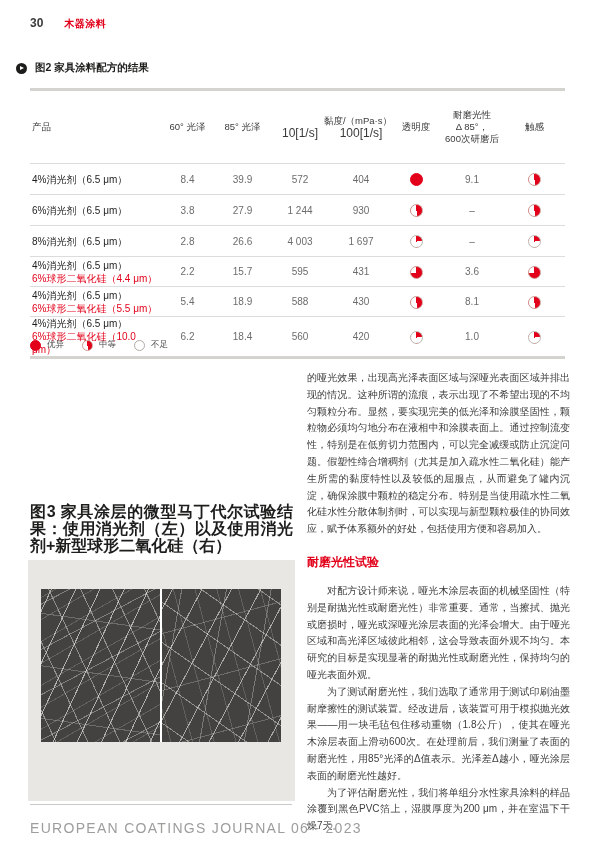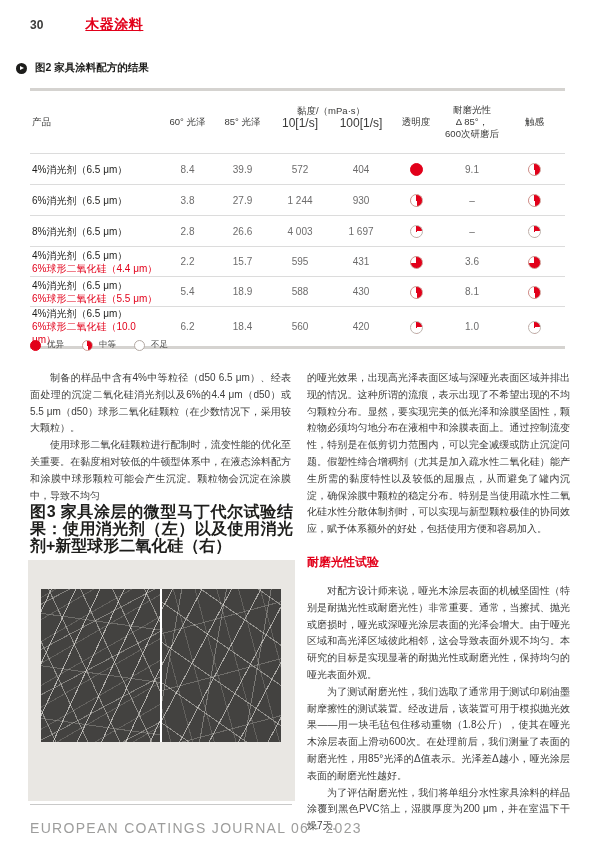--- a/index.html
+++ b/index.html
@@ -1,39 +1,39 @@
 <!DOCTYPE html>
 <html><head>
 <meta charset="utf-8">
 <style>
   * { margin:0; padding:0; box-sizing:border-box; }
   html,body { background:#ffffff; }
   body { font-family:"Liberation Sans","DejaVu Sans",sans-serif; color:#1d1d1b; }
   .page { position:relative; width:600px; height:849px; background:#ffffff; overflow:hidden; }
 
   
-  .masthead { position:absolute; left:30px; top:16px; display:flex; gap:42px; align-items:baseline; }
+  .masthead { position:absolute; left:30px; top:16px; display:flex; gap:21px; align-items:baseline; }
   .page-num { font-size:12px; font-weight:bold; color:#3a3a39; }
-  .section-title { font-size:14px; font-weight:bold; color:#e2001a; letter-spacing:0.5px;text-decoration:underline; }
+  .section-title { font-size:10px; font-weight:bold; color:#e2001a; letter-spacing:0.5px; }
 
   
   .fig2-row { position:absolute; left:16px; top:61px; display:flex; align-items:center; gap:8px; }
   .marker-circle { width:11px; height:11px; border-radius:50%; background:#1d1d1b; position:relative; flex:0 0 auto; }
   .marker-circle::after { content:""; position:absolute; left:4px; top:3px; width:0; height:0;
        border-left:4px solid #ffffff; border-top:2.5px solid transparent; border-bottom:2.5px solid transparent; }
   .fig2-label { font-size:10.5px; font-weight:bold; color:#1d1d1b; }
 
   
   .tbl-wrap { position:absolute; left:30px; top:88px; width:535px; border-top:3.5px solid #d5d3d0; }
   table { border-collapse:collapse; width:535px; table-layout:fixed; }
   col.c1{width:130px} col.c2{width:55px} col.c3{width:55px} col.c4{width:60px}
   col.c5{width:62px} col.c6{width:48px} col.c7{width:64px} col.c8{width:61px}
   th, td { font-weight:normal; text-align:center; vertical-align:middle; padding:0; }
   thead th { font-size:9.5px; color:#3a3a39; line-height:12px; }
-  thead .th-top { padding-top:14px; }
+  thead .th-top { padding-top:24px;text-align:right; }
   thead .th-sub th { padding-bottom:24px; font-size:12px; color:#3a3a39; }
   th.left, td.left { text-align:left; padding-left:2px; }
   tbody tr { border-top:1px solid #dcdcdc; }
   tbody tr.r1, tbody tr.r2, tbody tr.r3 { height:31px; }
   tbody tr.r4, tbody tr.r5, tbody tr.r6 { height:30px; }
   tbody { border-bottom:3.5px solid #d5d3d0; }
   td.num { font-size:10px; color:#6d6c6c; }
   .prod1 { font-size:10px; color:#1d1d1b; line-height:13px; }
   .prod2 { font-size:10px; color:#e2001a; line-height:13px; }
 
@@ -217,24 +217,20 @@
     <div class="legend-item">
       <span class="pie small pie-half"></span>
       <span class="legend-label">中等</span>
     </div>
     <div class="legend-item">
       <span class="pie small pie-empty"></span>
       <span class="legend-label">不足</span>
     </div>
   </div>
 
-  <div class="col-left">
-    <p class="body-p indent">制备的样品中含有4%中等粒径（d50 6.5 μm）、经表面处理的沉淀二氧化硅消光剂以及6%的4.4 μm（d50）或5.5 μm（d50）球形二氧化硅颗粒（在少数情况下，采用较大颗粒）。</p>
-    <p class="body-p indent">使用球形二氧化硅颗粒进行配制时，流变性能的优化至关重要。在黏度相对较低的牛顿型体系中，在液态涂料配方和涂膜中球形颗粒可能会产生沉淀。颗粒物会沉淀在涂膜中，导致不均匀</p>
-  </div>
 
   <div class="fig3-caption">图3 家具涂层的微型马丁代尔试验结果：使用消光剂（左）以及使用消光剂+新型球形二氧化硅（右）</div>
 
   <div class="fig3-panel">
     <div class="micro-row">
       <div class="micro left"></div>
       <div class="micro right"></div>
     </div>
   </div>
 

